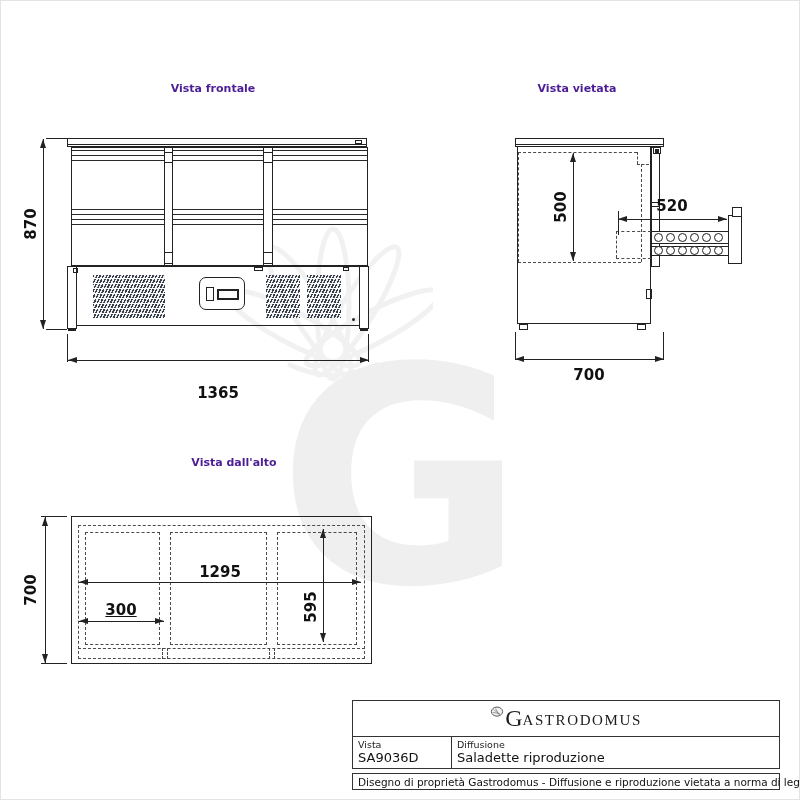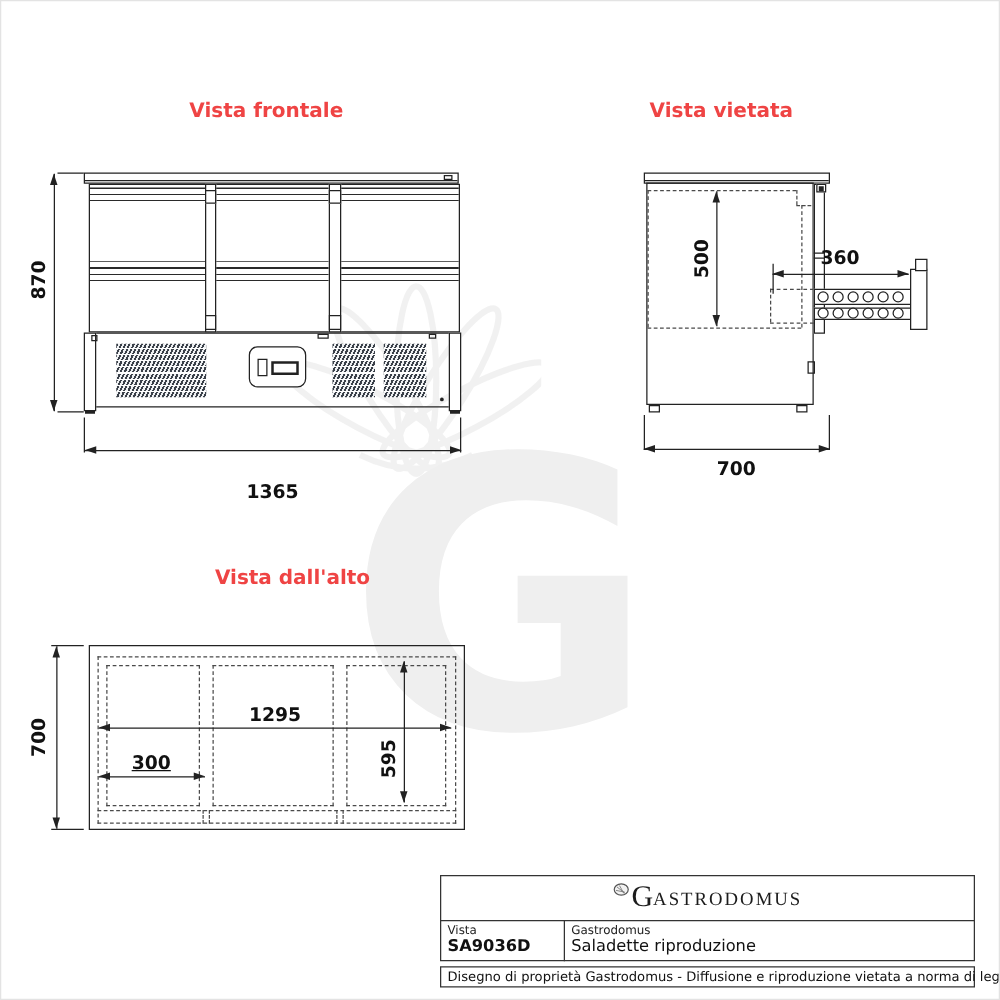--- a/index.html
+++ b/index.html
@@ -21,32 +21,32 @@
   .vent{position:absolute;background:
         repeating-linear-gradient(0deg, rgba(255,255,255,0) 0 4px, #fff 4px 5px),
         repeating-linear-gradient(115deg, #3a4049 0 1.5px, #eef0f2 1.5px 3px);}
   
   .arr{position:absolute;width:0;height:0;}
   .aL{border-top:3px solid transparent;border-bottom:3px solid transparent;border-right:9px solid #222;}
   .aR{border-top:3px solid transparent;border-bottom:3px solid transparent;border-left:9px solid #222;}
   .aU{border-left:3px solid transparent;border-right:3px solid transparent;border-bottom:9px solid #222;}
   .aD{border-left:3px solid transparent;border-right:3px solid transparent;border-top:9px solid #222;}
   
-  .vtitle{position:absolute;transform:translate(-50%,-50%);font-weight:bold;font-size:16px;color:#ef4444;white-space:nowrap;}
+  .vtitle{position:absolute;transform:translate(-50%,-50%);font-weight:bold;font-size:11px;color:#4c1d95;white-space:nowrap;}
   .dim{position:absolute;transform:translate(-50%,-50%);font-weight:bold;font-size:15px;color:#111;white-space:nowrap;}
   .dim.rot{transform:translate(-50%,-50%) rotate(-90deg);}
   .circ{position:absolute;width:9px;height:9px;border:1px solid #222;border-radius:50%;background:#fff;box-sizing:border-box;}
   
   #wm-g{position:absolute;left:400px;top:478px;transform:translate(-50%,-50%);
         font-size:300px;font-weight:bold;color:#efefef;line-height:1;user-select:none;}
   #wm-hat{position:absolute;left:232px;top:198px;opacity:.55;}
   
   .tb-label{position:absolute;font-size:9.5px;color:#222;}
   .tb-value{position:absolute;font-size:13px;color:#111;}
-  .tb-value.bold{font-weight:bold;}
+  .tb-value.bold{font-weight:normal;}
   .tb-legal{position:absolute;font-size:10.5px;color:#111;white-space:nowrap;}
   #logo{position:absolute;left:351px;top:700px;width:428px;height:34px;display:flex;
         align-items:center;justify-content:center;color:#1c1c1c;}
   #logo .g{font-family:"Liberation Serif","DejaVu Serif",serif;font-size:24px;line-height:1;}
   #logo .rest{font-family:"Liberation Serif","DejaVu Serif",serif;font-size:15px;letter-spacing:1.6px;line-height:1;margin-top:4px;}
 </style>
 </head>
 <body>
 
 <div id="canvas">
@@ -173,21 +173,21 @@
       <div class="arr aU" style="left:569px;top:152px;"></div>
       <div class="arr aD" style="left:569px;top:251px;"></div>
       <div class="dim rot" style="left:560px;top:206px;">500</div>
     </div>
 
     <div>
       <div class="v" style="left:617px;top:210px;height:24px;"></div>
       <div class="h" style="left:617px;top:218px;width:109px;"></div>
       <div class="arr aL" style="left:617px;top:215px;"></div>
       <div class="arr aR" style="left:717px;top:215px;"></div>
-      <div class="dim" style="left:671px;top:205px;">360</div>
+      <div class="dim" style="left:671px;top:205px;">520</div>
     </div>
 
     <div>
       <div class="v" style="left:514px;top:331px;height:28px;"></div>
       <div class="v" style="left:662px;top:331px;height:28px;"></div>
       <div class="h" style="left:514px;top:358px;width:149px;"></div>
       <div class="arr aL" style="left:514px;top:355px;"></div>
       <div class="arr aR" style="left:654px;top:355px;"></div>
       <div class="dim" style="left:588px;top:374px;">700</div>
     </div>
@@ -248,18 +248,18 @@
       <svg width="14" height="14" viewBox="0 0 20 20" style="margin:-10px 1px 0 0;">
         <ellipse cx="10" cy="8" rx="8" ry="6.5" fill="#f2f2f2" stroke="#555" stroke-width="1.4"></ellipse>
         <path d="M5 5 l9 7 M4 9 l10 2 M8 3.5 l5 9" stroke="#777" stroke-width="1" fill="none"></path>
       </svg>
       <span class="g">G</span>
         <span class="rest">ASTRODOMUS</span>
     </div>
 
     <div class="tb-label" style="left:357px;top:738px;">Vista</div>
     <div class="tb-value bold" style="left:357px;top:749px;">SA9036D</div>
-    <div class="tb-label" style="left:456px;top:738px;">Gastrodomus</div>
+    <div class="tb-label" style="left:456px;top:738px;">Diffusione</div>
     <div class="tb-value" style="left:456px;top:749px;">Saladette riproduzione</div>
     <div class="tb-legal" style="left:357px;top:775px;">Disegno di proprietà Gastrodomus - Diffusione e riproduzione vietata a norma di legge.</div>
   </div>
 
 </div>
 
 </body></html>

